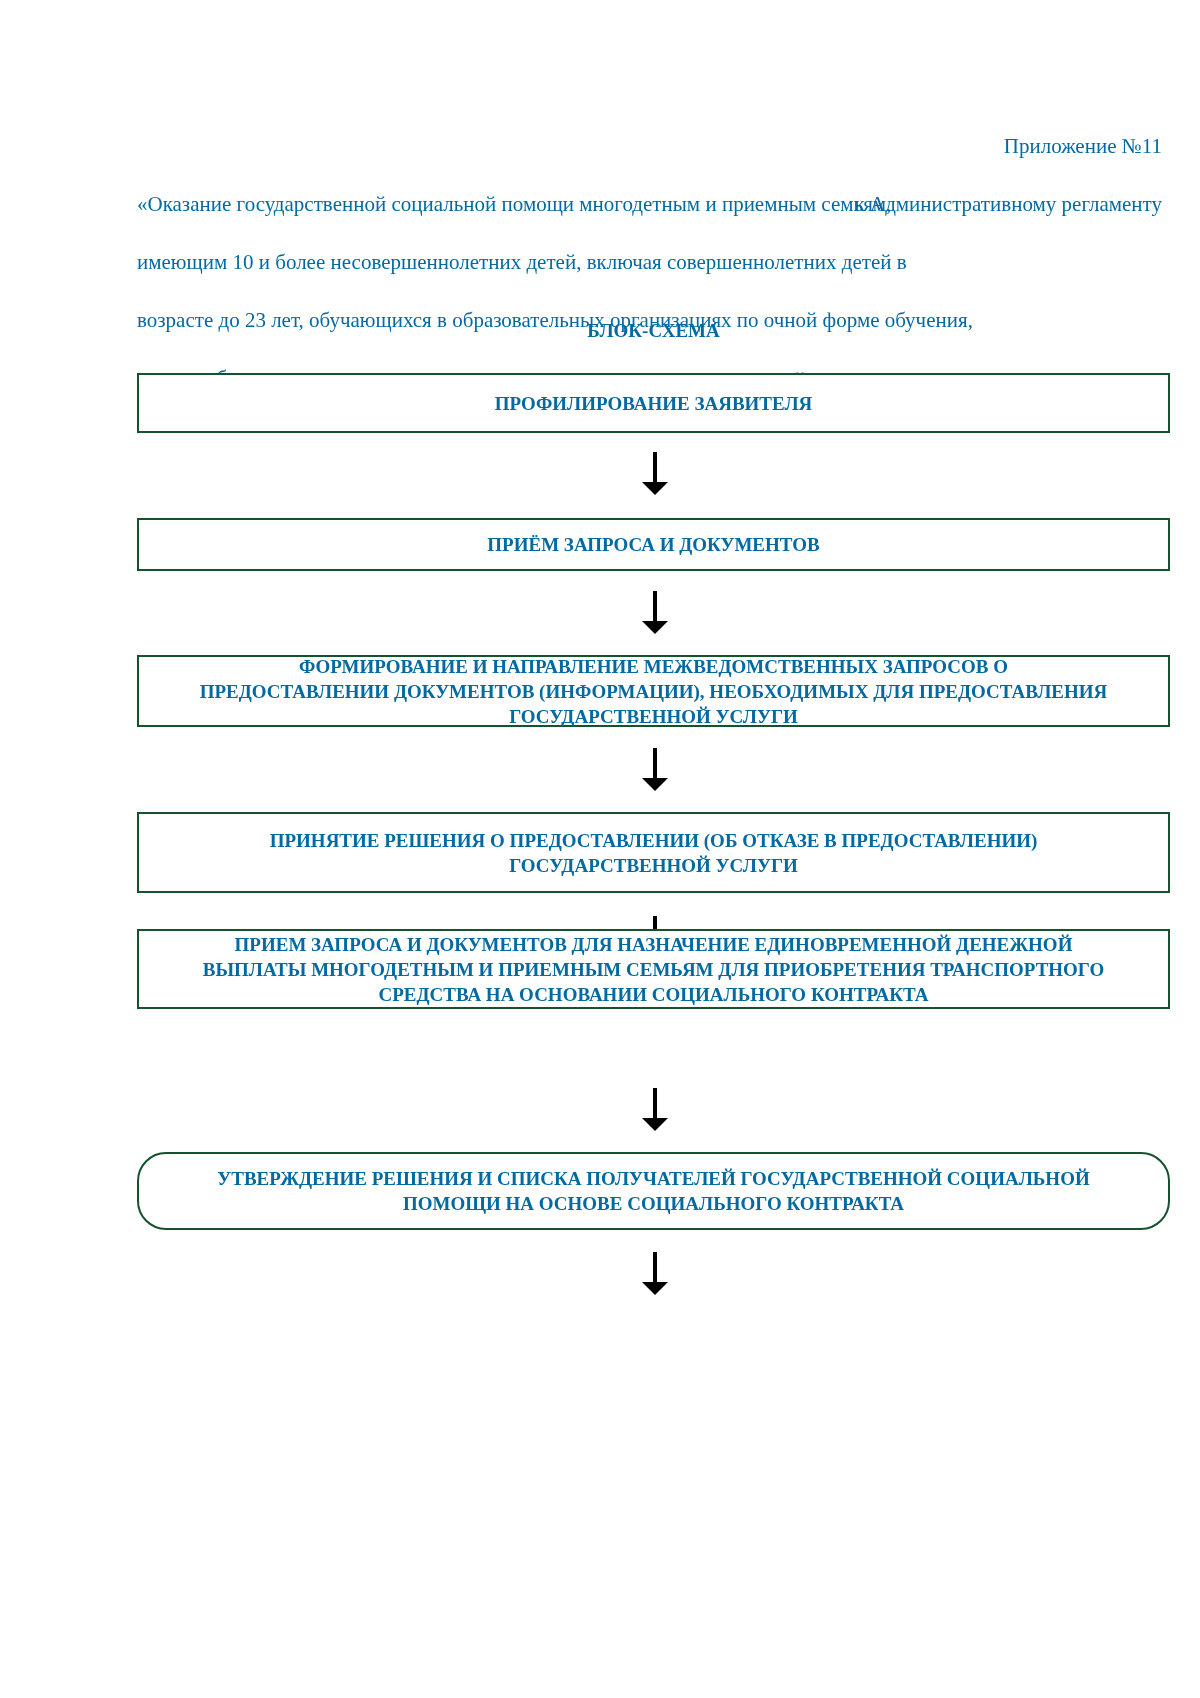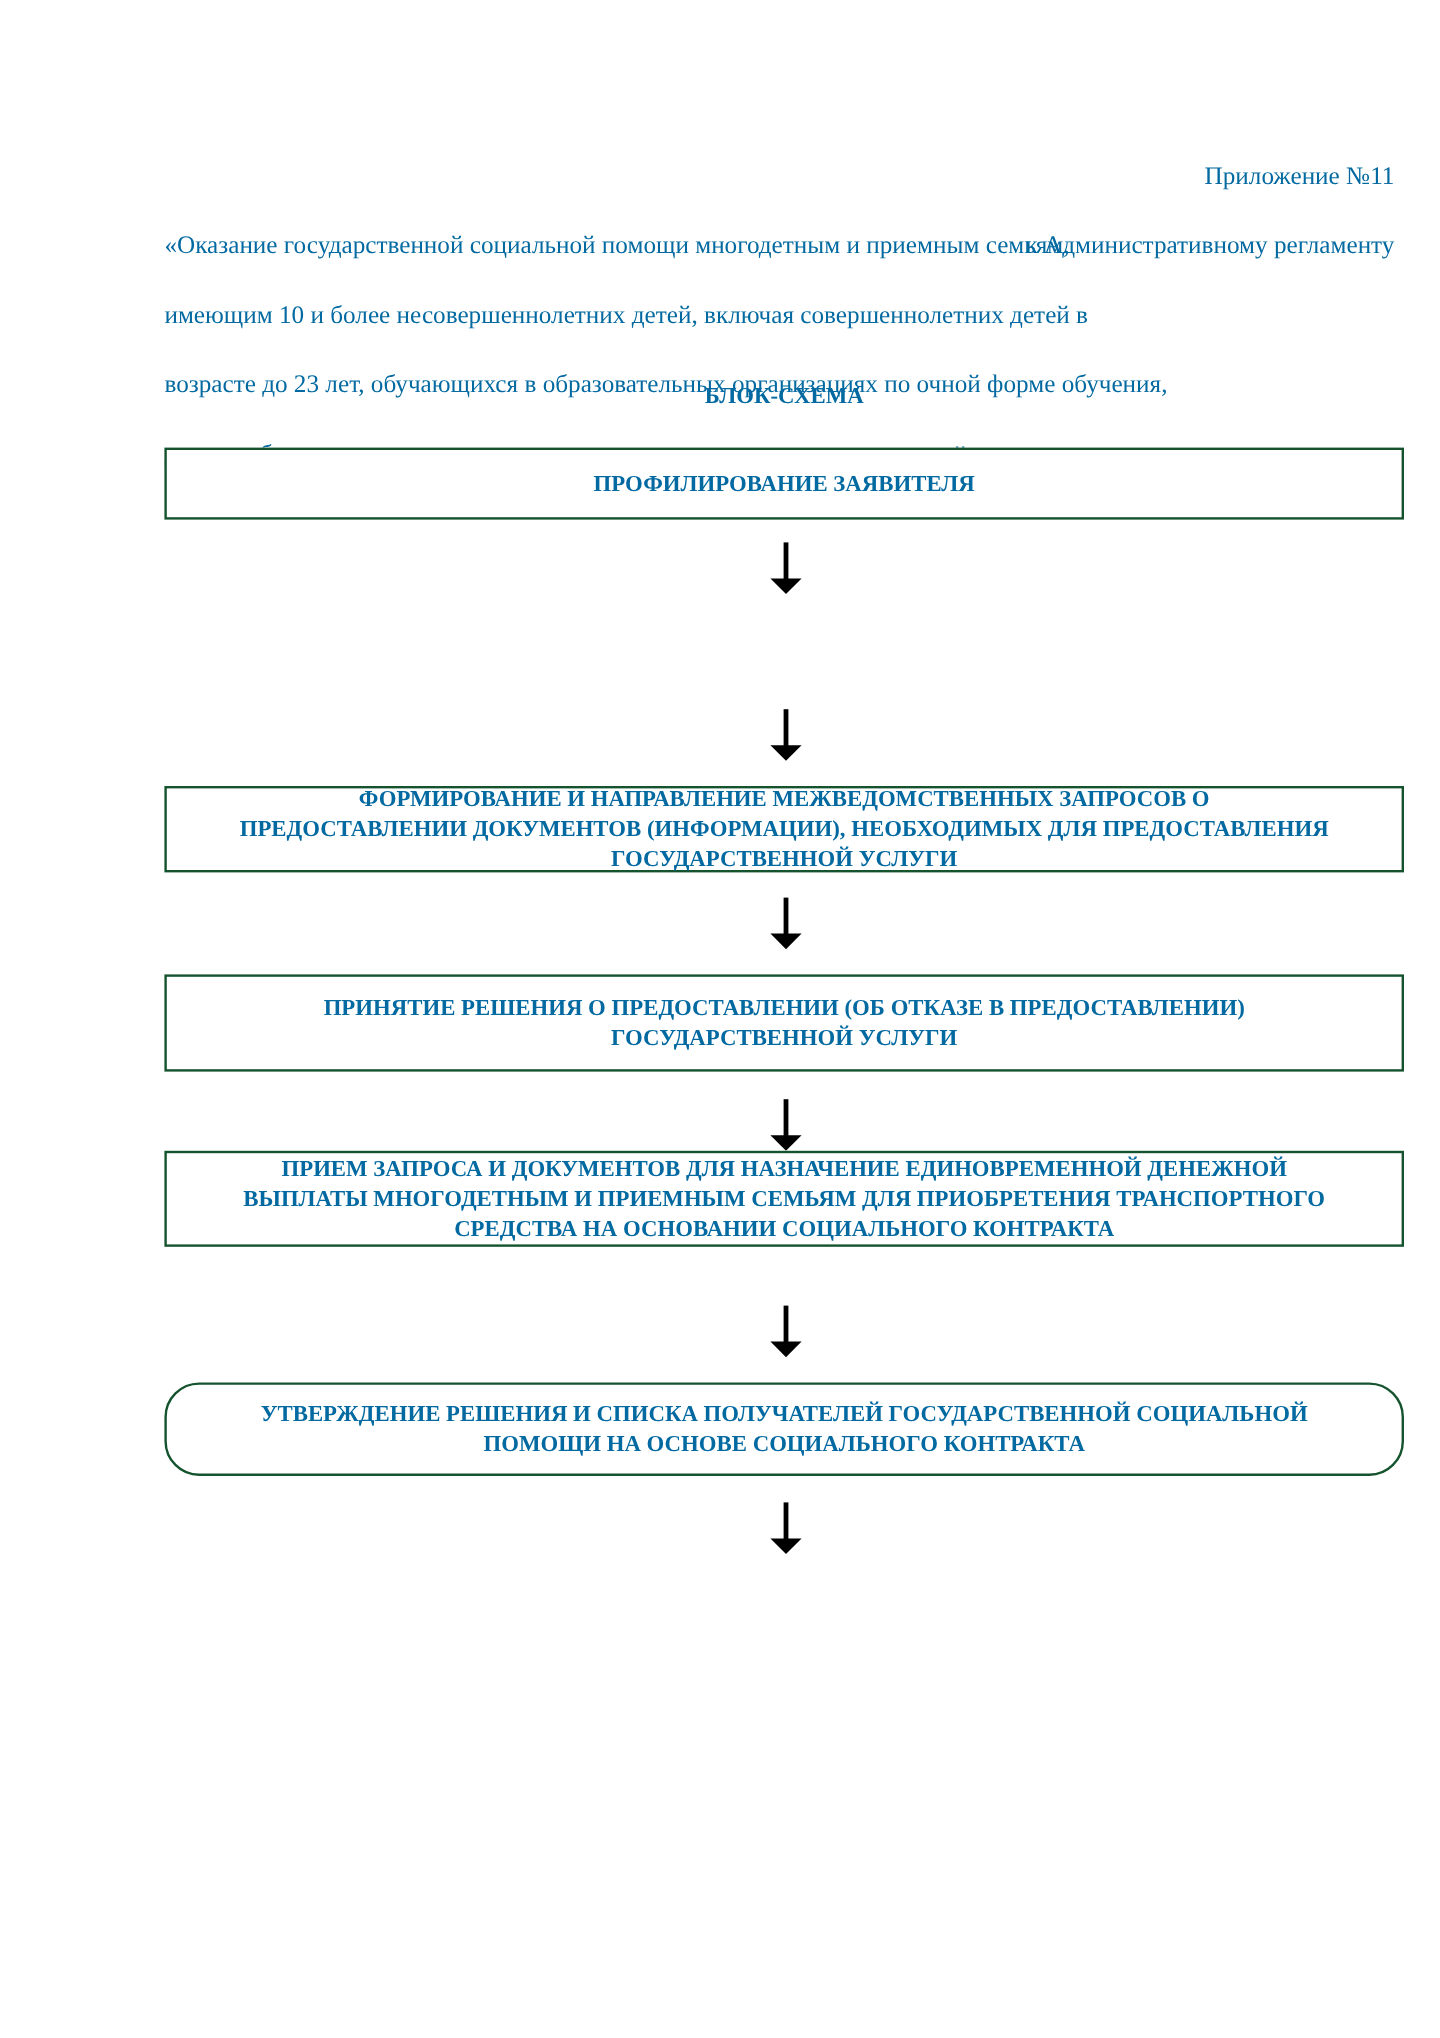--- a/index.html
+++ b/index.html
@@ -113,20 +113,23 @@
 
   <div class="flow-box" style="top:373px;height:60px;">
     <div class="label">ПРОФИЛИРОВАНИЕ ЗАЯВИТЕЛЯ</div>
   </div>
 
   <div class="flow-arrow" style="top:452px;">
     <div class="stem"></div>
     <div class="head"></div>
   </div>
 
+  <div class="flow-box" style="top:518px;height:53px;">
+    <div class="label">ПРИЁМ ЗАПРОСА И ДОКУМЕНТОВ</div>
+  </div>
 
   <div class="flow-arrow" style="top:591px;">
     <div class="stem"></div>
     <div class="head"></div>
   </div>
 
   <div class="flow-box" style="top:655px;height:72px;">
     <div class="label">ФОРМИРОВАНИЕ И НАПРАВЛЕНИЕ МЕЖВЕДОМСТВЕННЫХ ЗАПРОСОВ О
 ПРЕДОСТАВЛЕНИИ ДОКУМЕНТОВ (ИНФОРМАЦИИ), НЕОБХОДИМЫХ ДЛЯ ПРЕДОСТАВЛЕНИЯ
 ГОСУДАРСТВЕННОЙ УСЛУГИ</div>
@@ -140,21 +143,21 @@
   <div class="flow-box" style="top:812px;height:81px;">
     <div class="label">ПРИНЯТИЕ РЕШЕНИЯ О ПРЕДОСТАВЛЕНИИ (ОБ ОТКАЗЕ В ПРЕДОСТАВЛЕНИИ)
 ГОСУДАРСТВЕННОЙ УСЛУГИ</div>
   </div>
 
   <div class="flow-arrow" style="top:916px;">
     <div class="stem"></div>
     <div class="head"></div>
   </div>
 
-  <div class="flow-box" style="top:959px;height:80px;justify-content:flex-end;">
+  <div class="flow-box" style="top:929px;height:80px;justify-content:flex-end;">
     <div class="label">ПРИЕМ ЗАПРОСА И ДОКУМЕНТОВ ДЛЯ НАЗНАЧЕНИЕ ЕДИНОВРЕМЕННОЙ ДЕНЕЖНОЙ
 ВЫПЛАТЫ МНОГОДЕТНЫМ И ПРИЕМНЫМ СЕМЬЯМ ДЛЯ ПРИОБРЕТЕНИЯ ТРАНСПОРТНОГО
 СРЕДСТВА НА ОСНОВАНИИ СОЦИАЛЬНОГО КОНТРАКТА</div>
   </div>
 
   <div class="flow-arrow" style="top:1088px;">
     <div class="stem"></div>
     <div class="head"></div>
   </div>
 

